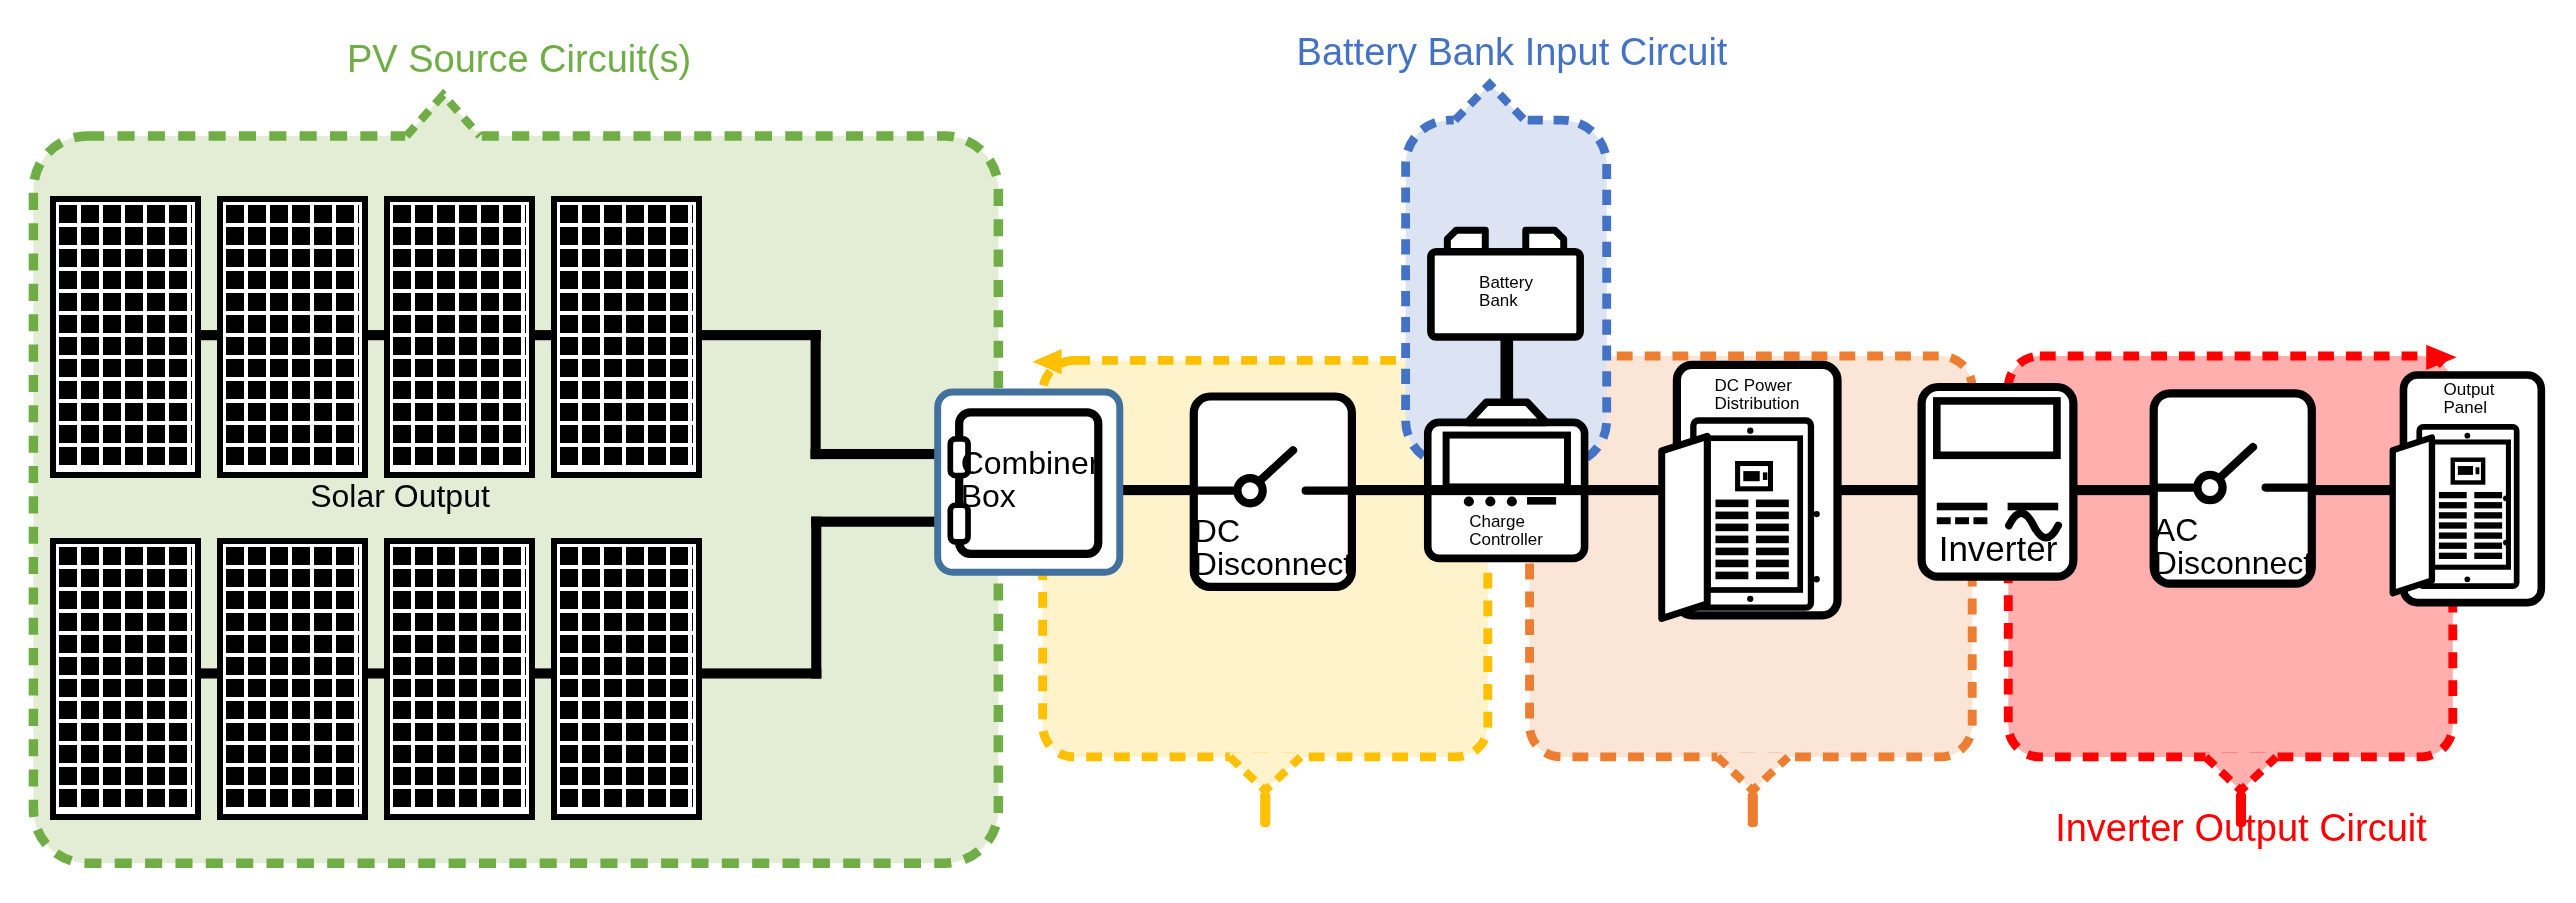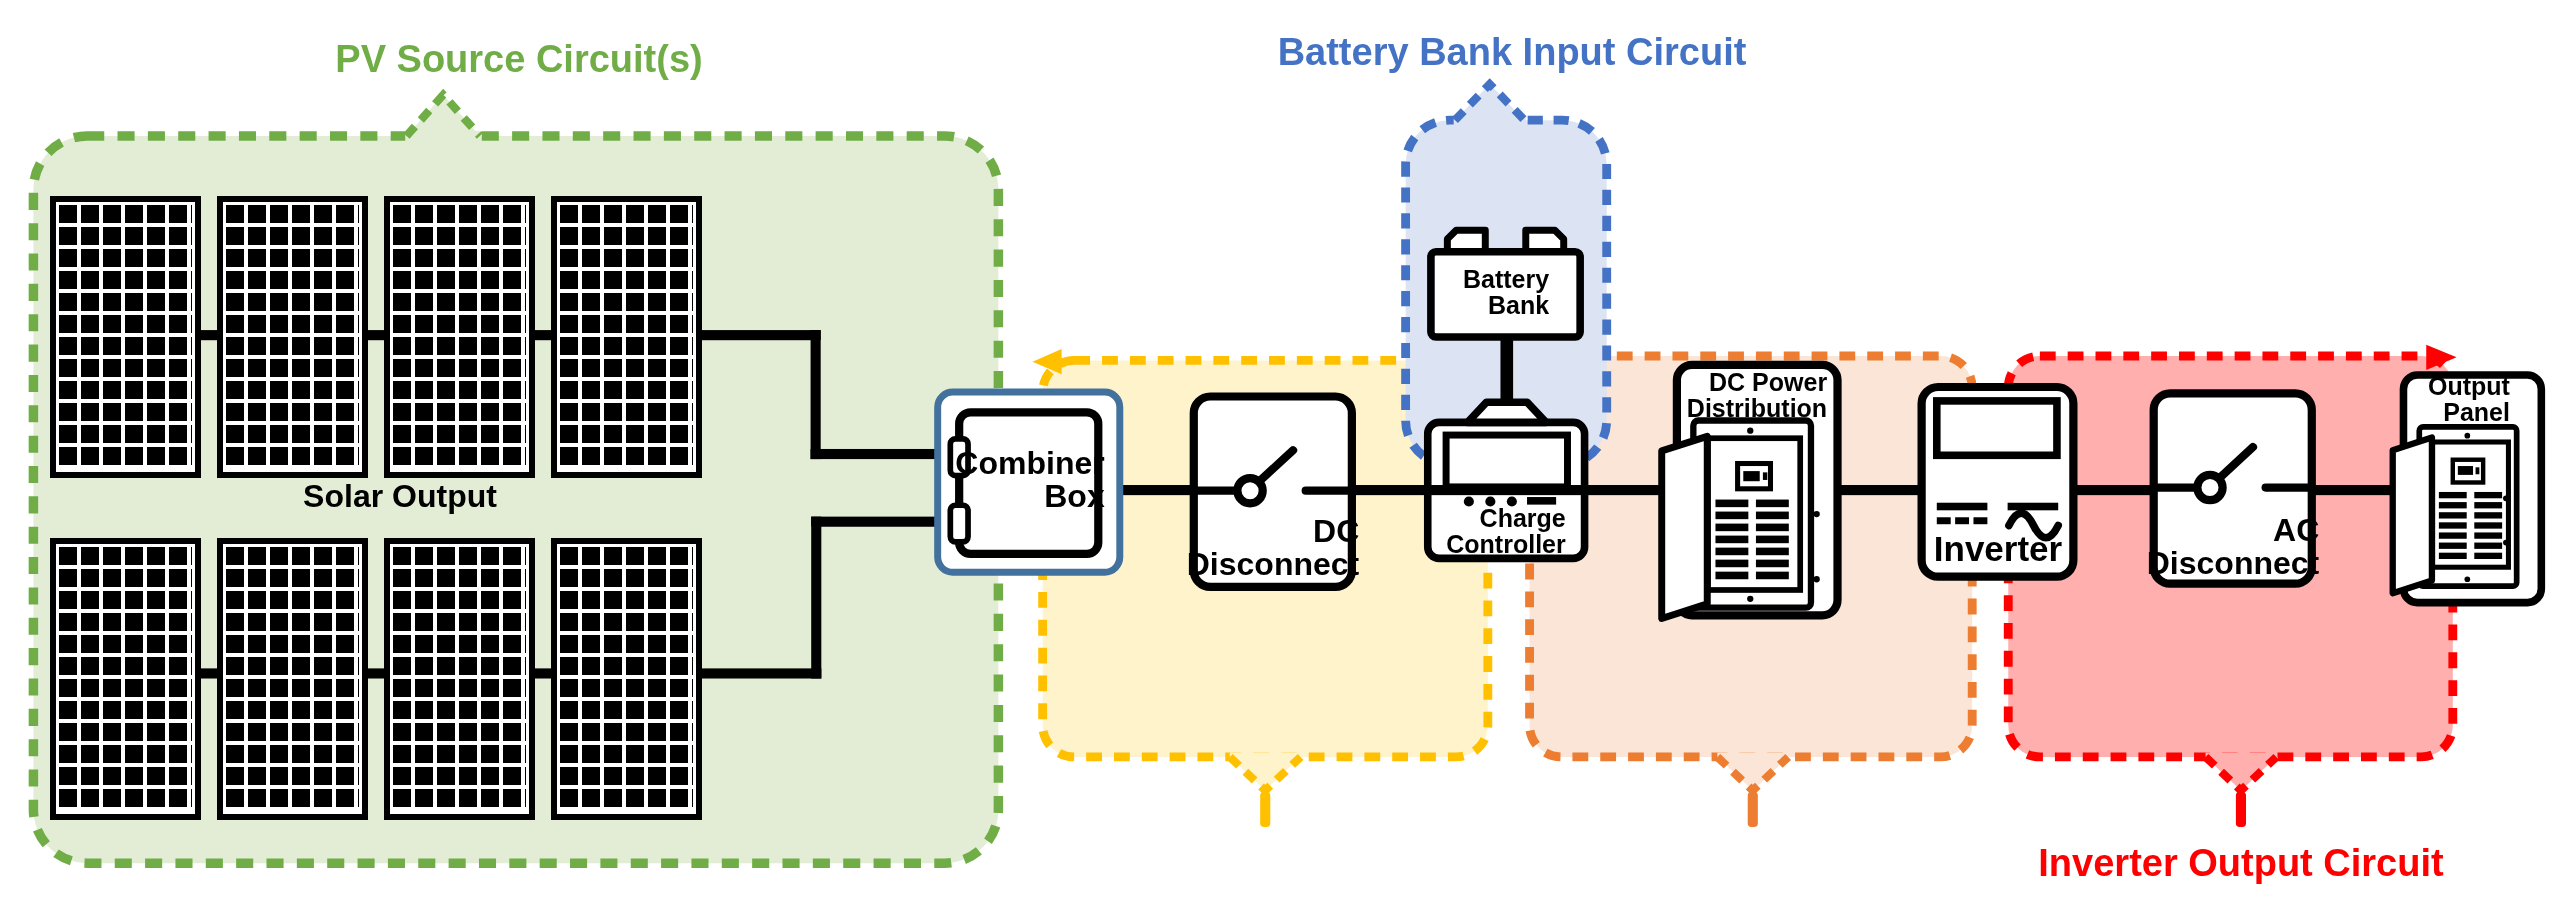--- a/index.html
+++ b/index.html
@@ -33,25 +33,25 @@
 
   
   .panel{position:absolute;width:151px;height:282px;box-sizing:border-box;
          border:6.3px solid #000;background:#fff;padding:3.2px;}
   .cells{width:100%;height:100%;background-color:#000;
     background-image:
       repeating-linear-gradient(to bottom, transparent 0 18px, #fff 18px 22px),
       repeating-linear-gradient(to right, transparent 0 18px, #fff 18px 22px);}
 
   
-  .lbl{position:absolute;transform:translate(-50%,-50%);text-align:right;
-       font-weight:700;color:#000;line-height:1.04;white-space:nowrap;}
+  .lbl{position:absolute;transform:translate(-50%,-50%);text-align:left;
+       font-weight:400;color:#000;line-height:1.04;white-space:nowrap;}
   .t-green{color:var(--c-green);} .t-blue{color:var(--c-blue);}
   .t-gold{color:var(--c-gold);} .t-orange{color:var(--c-orange);} .t-red{color:var(--c-red);}
-  .fs60{font-size:38px;} .fs42{font-size:35px;} .fs40{font-size:25px;} .fs38{font-size:32px;}
+  .fs60{font-size:38px;} .fs42{font-size:35px;} .fs40{font-size:17px;} .fs38{font-size:32px;}
 </style>
 </head>
 <body>
 
 <div id="canvas">
 
 <svg id="scene" width="2576" height="903" viewBox="0 0 4072 1428">
 
   <g>
     <rect class="region-green" x="52" y="215" width="1526" height="1150" rx="85"></rect>
@@ -235,21 +235,21 @@
     </div>
 <div class="panel" style="left:384px;top:538px">
       <div class="cells"></div>
     </div>
 <div class="panel" style="left:551px;top:538px">
       <div class="cells"></div>
     </div>
 
 <div class="lbl t-green fs60" style="left:519px;top:60px">PV Source Circuit(s)</div>
 <div class="lbl t-blue fs60" style="left:1512px;top:53px">Battery Bank Input Circuit</div>
-<div class="lbl t-red fs60" style="left:2241px;top:864px">Inverter Output Circuit</div>
+<div class="lbl t-red fs60" style="left:2241px;top:829px">Inverter Output Circuit</div>
 
 <div class="lbl fs38" style="left:400px;top:497px">Solar Output</div>
 
 <div class="lbl fs38" style="left:1030px;top:480px">
   <div>Combiner</div>
   <div>Box</div>
 </div>
 
 <div class="lbl fs38" style="left:1273px;top:548px">
   <div>DC</div>

